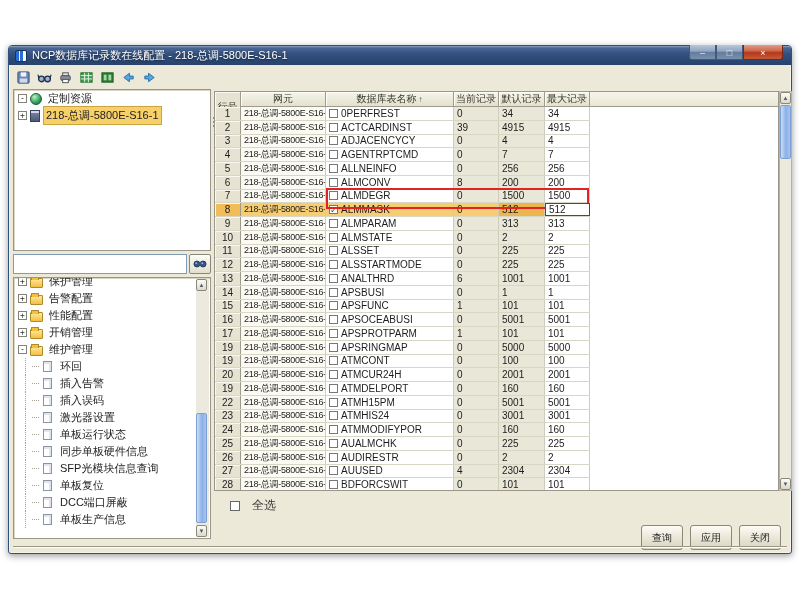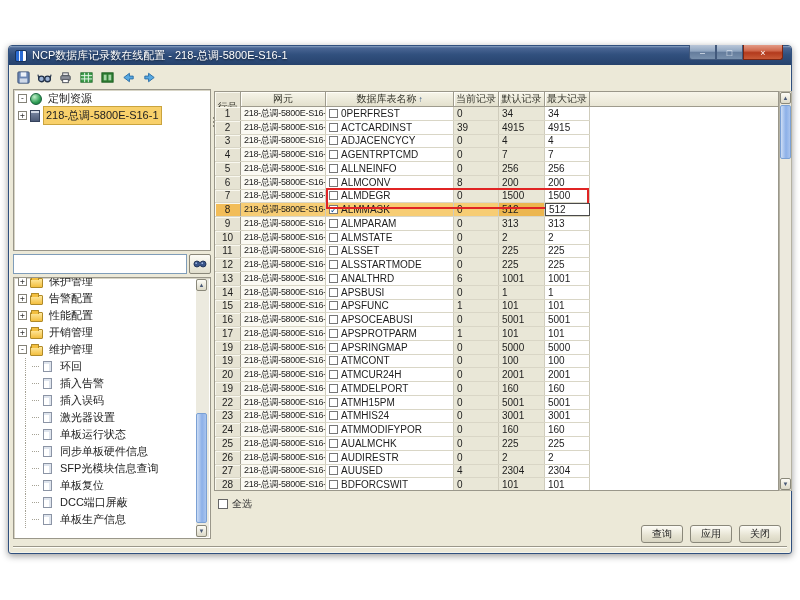--- a/index.html
+++ b/index.html
@@ -87,39 +87,39 @@
   .cb{width:9px;height:9px;flex:0 0 9px;border:1px solid #777;background:#fff;font-size:9px;line-height:8px;text-align:center;color:#14508f;}
   .trow.checked .cb::after{content:"✓";}
   .trow.amber .ne,.trow.amber .nm,.trow.amber .cur{background:#f7cd74;}
   .trow.amber .def{background:#ecb64f;}
   .trow.amber .no{background:#f2bd59;}
   .trow.edit .max{background:#fff;border:1px solid #4a4a4a;z-index:6;}
   .trow.red::after{content:"";position:absolute;left:111px;width:259px;top:-2px;height:17px;
     border:2px solid #e02424;pointer-events:none;z-index:5;}
 
   
-  .selectall{position:absolute;left:4px;top:406px;display:flex;align-items:center;gap:4px;font-size:10px;color:#333;}
+  .selectall{position:absolute;left:16px;top:406px;display:flex;align-items:center;gap:12px;font-size:12px;color:#333;}
   .sa-cb{width:10px;height:10px;border:1px solid #666;background:#fff;}
 
   
   .vsb{position:absolute;width:13px;background:#ece9dd;border:1px solid #b5b2a3;}
   .vsb .arr{position:absolute;left:0;width:11px;height:12px;background:linear-gradient(#fdfcf6,#dcd9c8);
     border:1px solid #8a887a;border-radius:2px;font-size:6px;line-height:11px;text-align:center;color:#4a5a77;}
   .vsb .arr.up{top:0;}
   .vsb .arr.dn{bottom:0;}
   .vsb .thumb{position:absolute;left:0;width:11px;border:1px solid #7aa0d4;border-radius:2px;
     background:linear-gradient(90deg,#cdddf5,#8cb0e8 55%,#a9c4ee);}
   .tbl-sb{left:565px;top:0;height:400px;}
   .tbl-sb .thumb{top:13px;height:54px;}
   .tree-sb{right:1px;top:1px;height:258px;border:none;background:#eceadf;}
   .tree-sb .thumb{top:134px;height:110px;}
 
   
   .btnrow{position:absolute;right:10px;top:479px;display:flex;gap:7px;}
-  .btn{min-width:42px;height:18px;font-size:10px;color:#222;padding:0 8px;
+  .btn{min-width:42px;height:25px;font-size:10px;color:#222;padding:0 8px;
     background:linear-gradient(#fdfcf6,#e6e3d2 60%,#d8d5c2);border:1px solid #8a887a;border-radius:3px;}
   .groove{position:absolute;left:4px;right:4px;top:500px;height:2px;border-top:1px solid #9a978a;border-bottom:1px solid #fffef6;}
 </style>
 </head>
 <body>
 
 <div class="window">
 
   <div class="titlebar">
     <span class="app-icon"></span>

